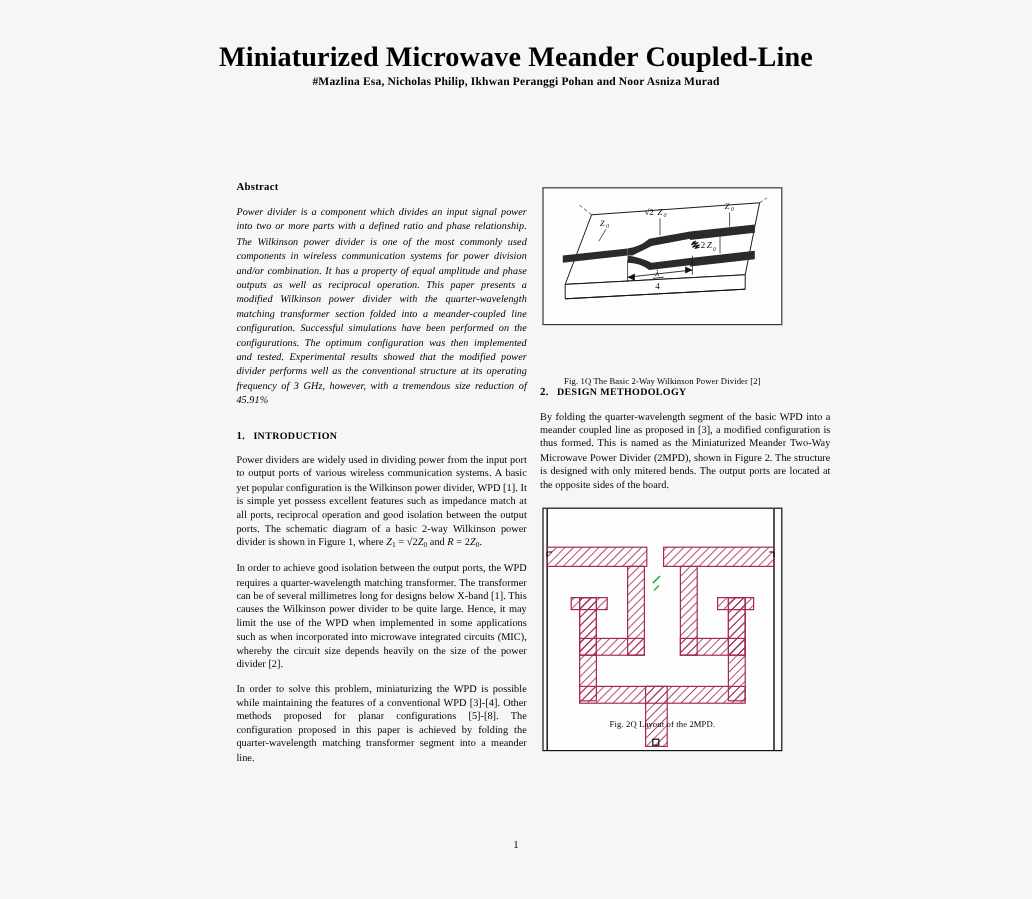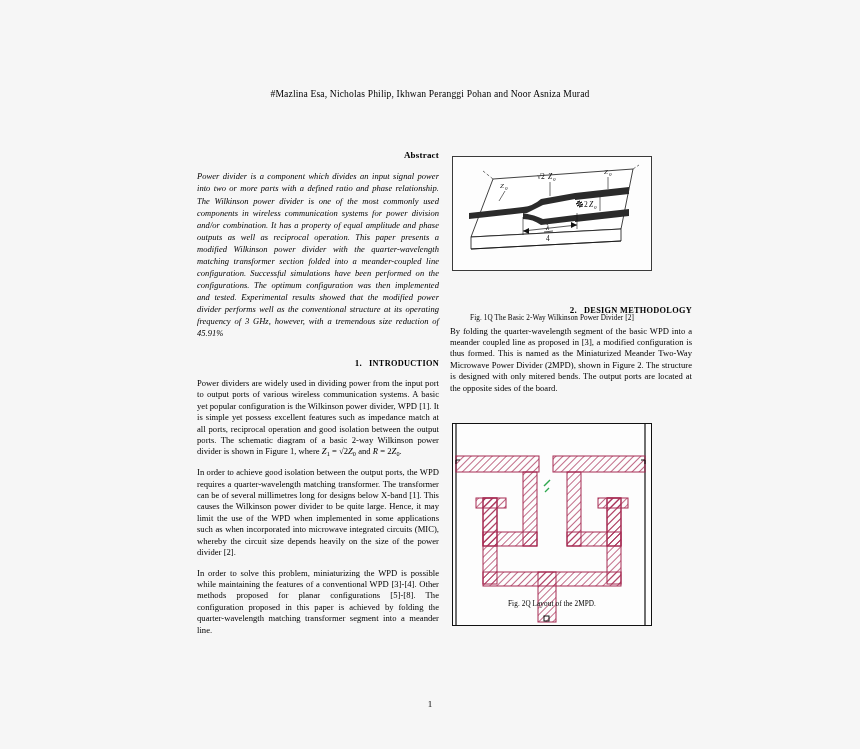--- a/index.html
+++ b/index.html
@@ -34,45 +34,46 @@
   }
   .paper-title {
     font-family: "Liberation Serif", "DejaVu Serif", serif;
     font-size: 23.5px;
     font-weight: bold;
     line-height: 1.25;
     letter-spacing: 0.1px;
     margin: 0;
   }
   .authors {
-    margin-top: 25px;
+    margin-top: 0;
     font-size: 9.6px;
     line-height: 1.18;
     letter-spacing: 0.15px;
+    font-weight: bold;
   }
   .affil {
     font-size: 8.9px;
     font-style: italic;
     line-height: 1.3;
     letter-spacing: 0.15px;
   }
   .affil.wide { font-size: 8.9px; }
 
   
   .col {
     position: absolute;
     width: 242px;
     font-size: 8.6px;
     line-height: 1.27;
   }
   .col-left  { left: 197px; top: 150px; }
   .col-right { left: 450px; top: 150px; }
 
   .sec-head {
-    text-align: right;
+    text-align: left;
     font-size: 9px;
     font-weight: bold;
     margin: 0 0 9px 0;
     letter-spacing: 0.2px;
     font-family: Liberation Serif, serif;
   }
   .sec-head .smallcaps {
     font-size: 8.3px;
     font-weight: bold;
     letter-spacing: 0.3px;
@@ -91,21 +92,21 @@
   p.body {
     text-align: justify;
     margin: 0 0 9px 0;
     font-size: 8.6px;
     line-height: 1.33;
     letter-spacing: 0.02px;
   }
   p.body.tight { margin-bottom: 0; }
 
   .sec-head.intro { margin-top: 19px; margin-bottom: 8px; }
-  .sec-head.method { margin-top: 0; margin-bottom: 9px; }
+  .sec-head.method { margin-top: 16px; margin-bottom: 9px; }
 
   sub { font-size: 0.72em; vertical-align: -0.25em; }
 
   
   .fig1-wrap {
     position: absolute;
     left: 452px;
     top: 156px;
     width: 200px;
     height: 115px;
@@ -156,21 +157,21 @@
     font-size: 9px;
   }
 </style>
 </head>
 <body>
 
 <div class="page">
 
   <div class="title-block">
     <h1 class="paper-title">
-      <br>
+      <span>Miniaturized Microwave Meander Coupled-Line</span><br>
     </h1>
     <div class="authors">#Mazlina Esa, Nicholas Philip, Ikhwan Peranggi Pohan and Noor Asniza Murad</div>
   </div>
 
   <div class="col col-left">
 
     <div class="sec-head">Abstract</div>
     <p class="abstract-body">Power divider is a component which divides an input signal power into two or more parts with a defined ratio and phase relationship. The Wilkinson power divider is one of the most commonly used components in wireless communication systems for power division and/or combination. It has a property of equal amplitude and phase outputs as well as reciprocal operation. This paper presents a modified Wilkinson power divider with the quarter-wavelength matching transformer section folded into a meander-coupled line configuration. Successful simulations have been performed on the configurations. The optimum configuration was then implemented and tested. Experimental results showed that the modified power divider performs well as the conventional structure at its operating frequency of 3 GHz, however, with a tremendous size reduction of 45.91%</p>
 
     <div class="sec-head intro">

